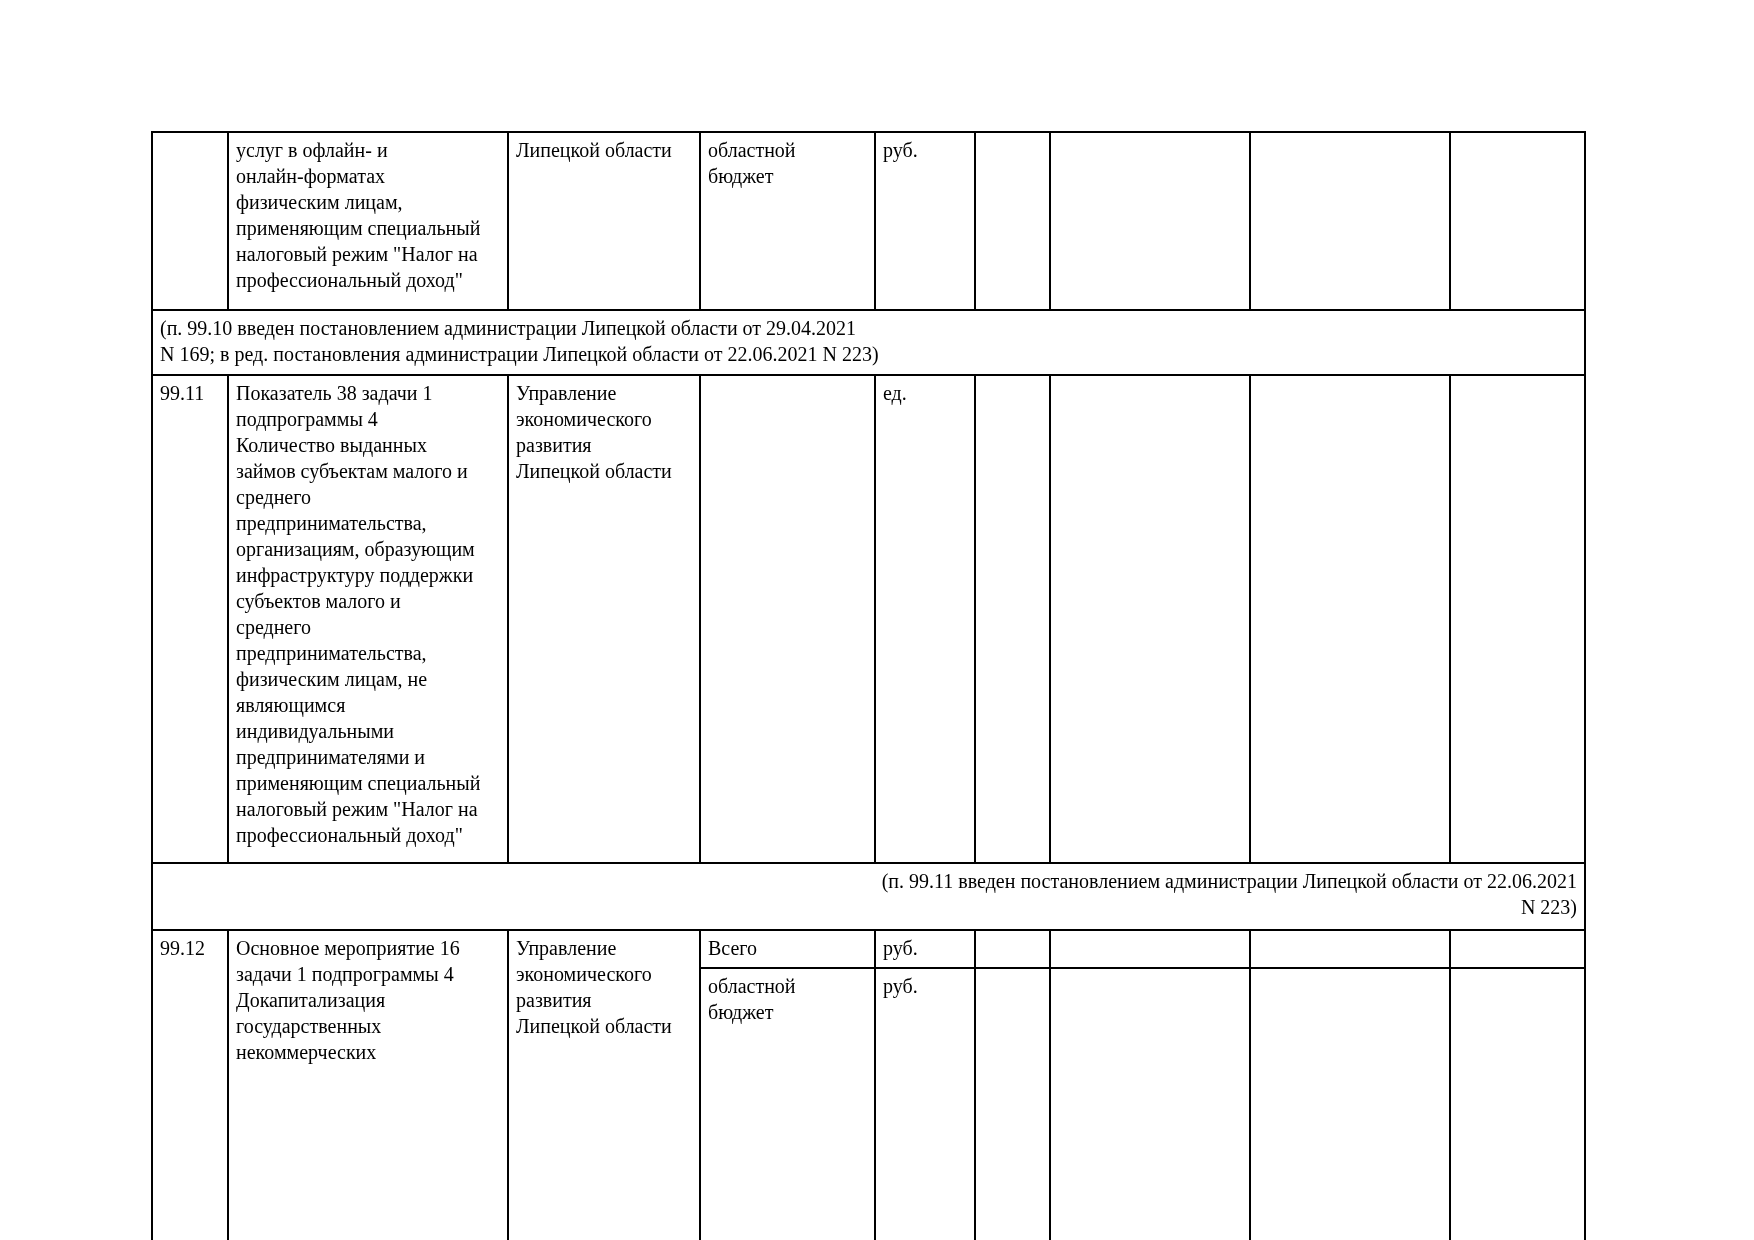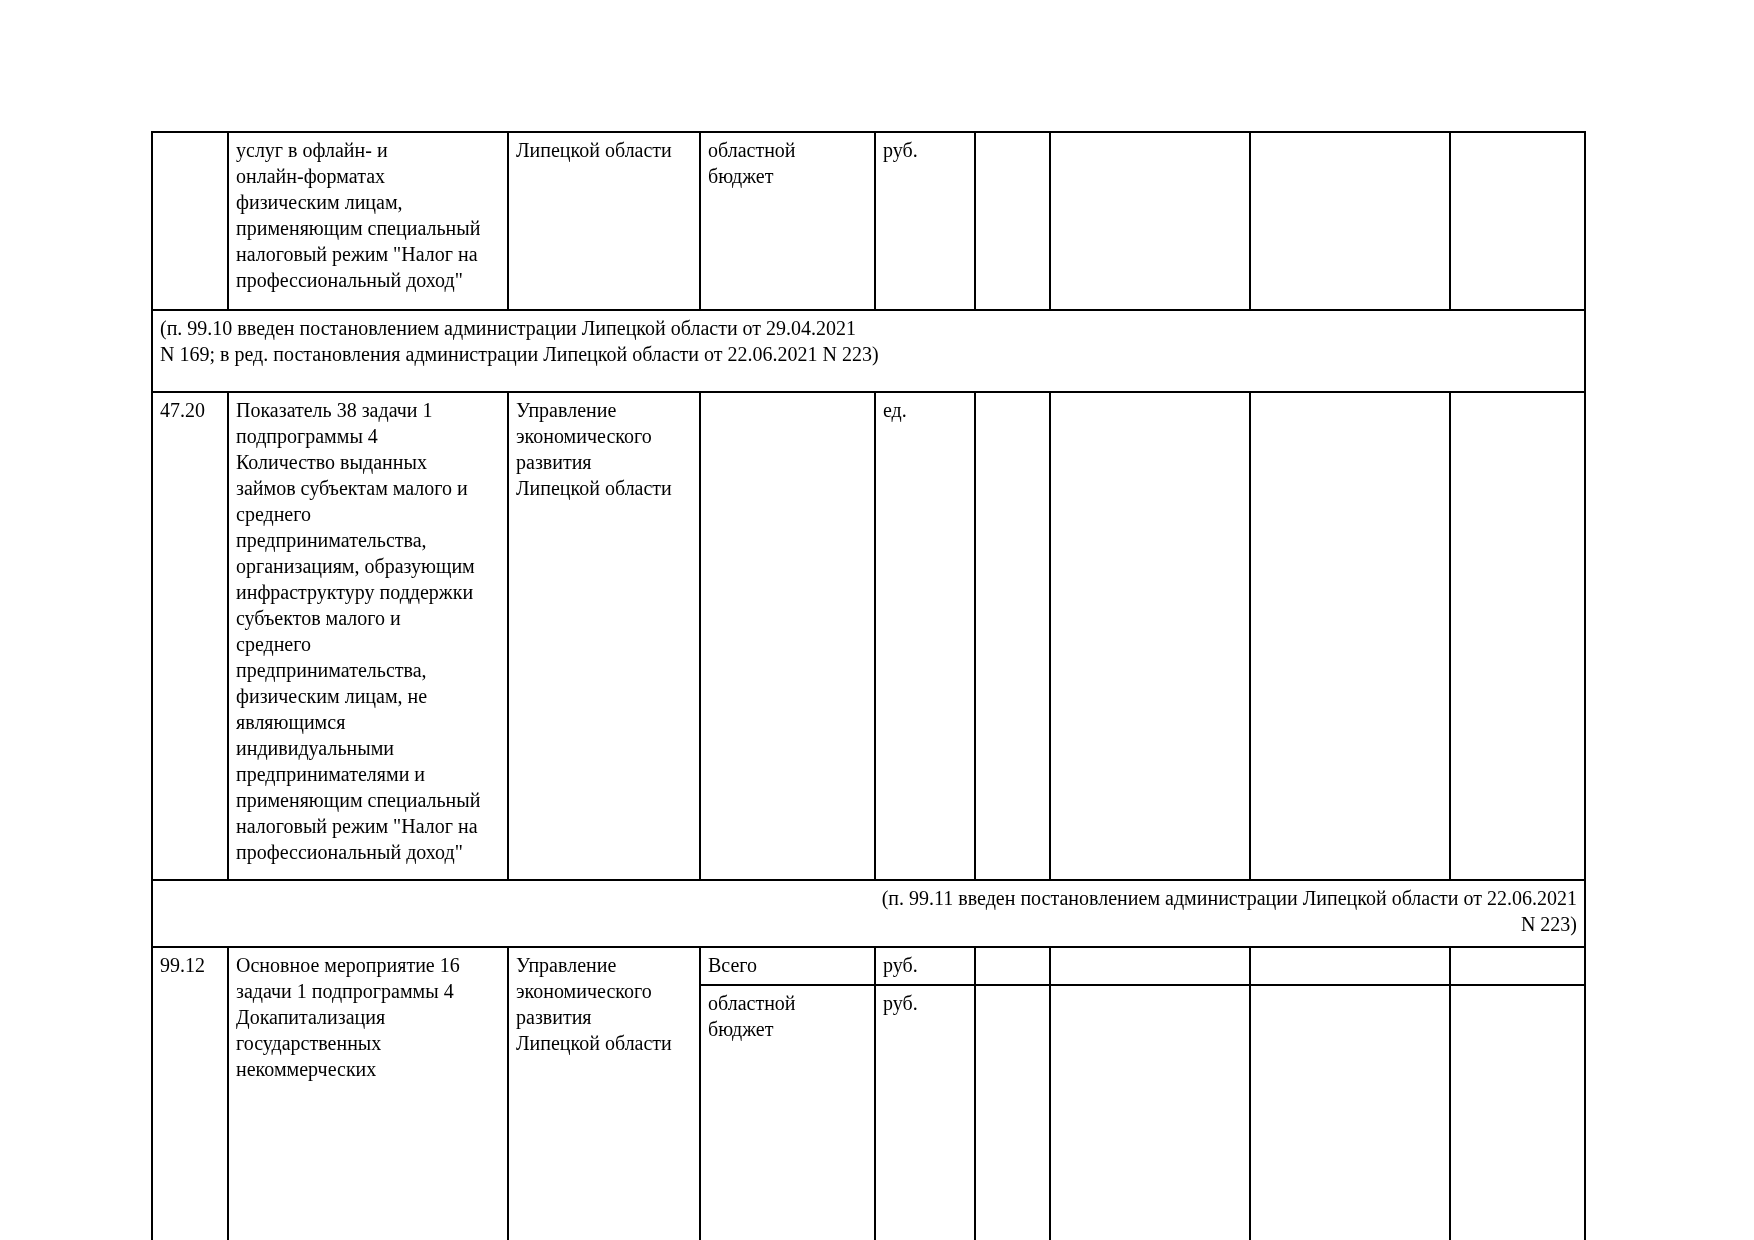--- a/index.html
+++ b/index.html
@@ -25,21 +25,21 @@
   }
   table.doc td {
     border: 2px solid #000000;
     vertical-align: top;
     padding: 4px 7px;
     white-space: pre-line;
   }
   td.num { padding-left: 12px; }
   td.note { padding: 5px 6px; }
   tr.row-cont   { height: 178px; }
-  tr.row-note1  { height: 82px; }
+  tr.row-note1  { height: 65px; }
   tr.row-9911   { height: 488px; }
   tr.row-note2  { height: 67px; text-align: right; }
   tr.row-9912a  { height: 38px; }
   tr.row-9912b  { height: 330px; }
 </style>
 </head>
 <body>
 
 <div class="page">
   <table class="doc">
@@ -73,21 +73,21 @@
         <td></td>
         <td></td>
       </tr>
 
       <tr class="row-note1">
         <td class="note" colspan="9">(п. 99.10 введен постановлением администрации Липецкой области от 29.04.2021
 N 169; в ред. постановления администрации Липецкой области от 22.06.2021 N 223)</td>
       </tr>
 
       <tr class="row-9911">
-        <td class="num">47.20</td>
+        <td class="num">99.11</td>
         <td>Показатель 38 задачи 1
 подпрограммы 4
 Количество выданных
 займов субъектам малого и
 среднего
 предпринимательства,
 организациям, образующим
 инфраструктуру поддержки
 субъектов малого и
 среднего

